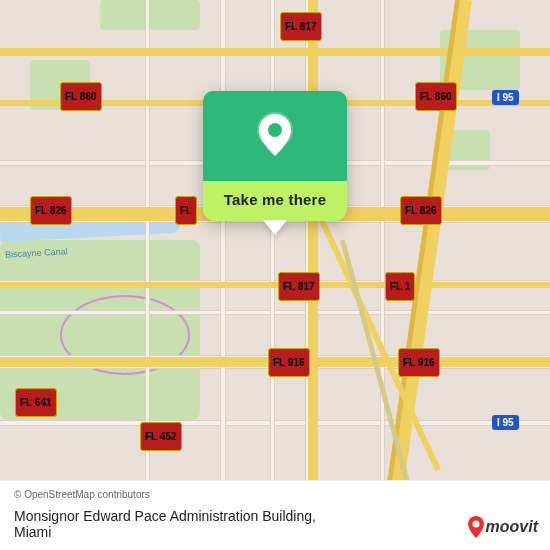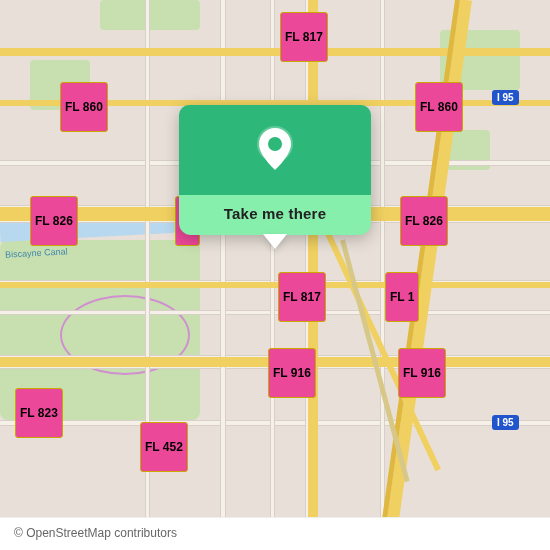--- a/index.html
+++ b/index.html
@@ -52,26 +52,26 @@
     .hwy-v {
       position: absolute;
       top: 0; bottom: 0;
       background: #f0d060;
       width: 5px;
     }
 
     
     .hwy-label {
       position: absolute;
-      background: #ec4899;
+      background: #b91c1c;
       border: 1.5px solid #c8a800;
       border-radius: 3px;
-      font-size: 12px;
+      font-size: 10px;
       font-weight: bold;
-      padding: 17px 4px;
+      padding: 8px 4px;
       color: #000;
       white-space: nowrap;
       z-index: 5;
     }
 
     
     .green-area {
       position: absolute;
       background: #c8e0b0;
       border-radius: 4px;
@@ -93,26 +93,26 @@
       font-weight: bold;
       padding: 2px 5px;
       border-radius: 3px;
       z-index: 5;
     }
 
     
     .popup-card {
       position: absolute;
       left: 50%;
-      top: 105px;
+      top: 91px;
       transform: translateX(-50%);
-      background: #86efac;
+      background: #bef264;
       border-radius: 12px;
       padding: 0;
-      width: 192px;
+      width: 144px;
       box-shadow: 0 4px 16px rgba(0,0,0,0.25);
       z-index: 20;
       overflow: visible;
     }
 
     .popup-green-top {
       background: #2db87a;
       border-radius: 10px 10px 0 0;
       height: 90px;
       display: flex;
@@ -150,23 +150,23 @@
     .bottom-bar {
       position: absolute;
       bottom: 0; left: 0; right: 0;
       background: white;
       padding: 8px 14px 10px;
       z-index: 20;
       border-top: 1px solid #eee;
     }
 
     .copyright-text {
-      font-size: 12px;
+      font-size: 10px;
       color: #666;
-      margin-bottom: 0;
+      margin-bottom: 8px;
     }
 
     .location-name {
       font-size: 14px;
       color: #222;
       font-weight: 500;
     }
 
     .moovit-logo {
       position: absolute;
@@ -241,21 +241,21 @@
   <div class="hwy-label" style="left:280px;top:12px;">FL 817</div>
   <div class="hwy-label" style="left:60px;top:82px;">FL 860</div>
   <div class="hwy-label" style="left:415px;top:82px;">FL 860</div>
   <div class="hwy-label" style="left:30px;top:196px;">FL 826</div>
   <div class="hwy-label" style="left:175px;top:196px;">FL</div>
   <div class="hwy-label" style="left:400px;top:196px;">FL 826</div>
   <div class="hwy-label" style="left:278px;top:272px;">FL 817</div>
   <div class="hwy-label" style="left:385px;top:272px;">FL 1</div>
   <div class="hwy-label" style="left:268px;top:348px;">FL 916</div>
   <div class="hwy-label" style="left:398px;top:348px;">FL 916</div>
-  <div class="hwy-label" style="left:15px;top:388px;">FL 823</div>
+  <div class="hwy-label" style="left:15px;top:388px;">FL 641</div>
   <div class="hwy-label" style="left:140px;top:422px;">FL 452</div>
 
   <div class="interstate-label" style="left:492px;top:90px;">I 95</div>
   <div class="interstate-label" style="left:492px;top:415px;">I 95</div>
 
   <div style="position:absolute;left:5px;top:248px;font-size:9px;color:#4488aa;transform:rotate(-3deg);z-index:5;">Biscayne Canal</div>
 
   <div class="popup-card">
     <div class="popup-green-top">
 
@@ -266,14 +266,28 @@
       </svg>
     </div>
     <div class="popup-text-area">
       <span class="take-me-there">Take me there</span>
     </div>
     <div class="popup-pointer"></div>
   </div>
 
   <div class="bottom-bar">
     <div class="copyright-text">© OpenStreetMap contributors</div>
+    <div style="display:flex;align-items:flex-end;justify-content:space-between;">
+      <div>
+        <div class="location-name">Monsignor Edward Pace Administration Building,</div>
+        <div class="location-name">Miami</div>
+      </div>
+
+      <div class="moovit-logo">
+        <svg width="16" height="22" viewBox="0 0 16 22">
+          <path d="M8 0 C3.58 0 0 3.58 0 8 C0 14 8 22 8 22 C8 22 16 14 16 8 C16 3.58 12.42 0 8 0 Z" fill="#e83030"></path>
+          <circle cx="8" cy="8" r="3.5" fill="white"></circle>
+        </svg>
+        <span class="moovit-text">moovit</span>
+      </div>
+    </div>
   </div>
 </div>
 
 </body></html>

